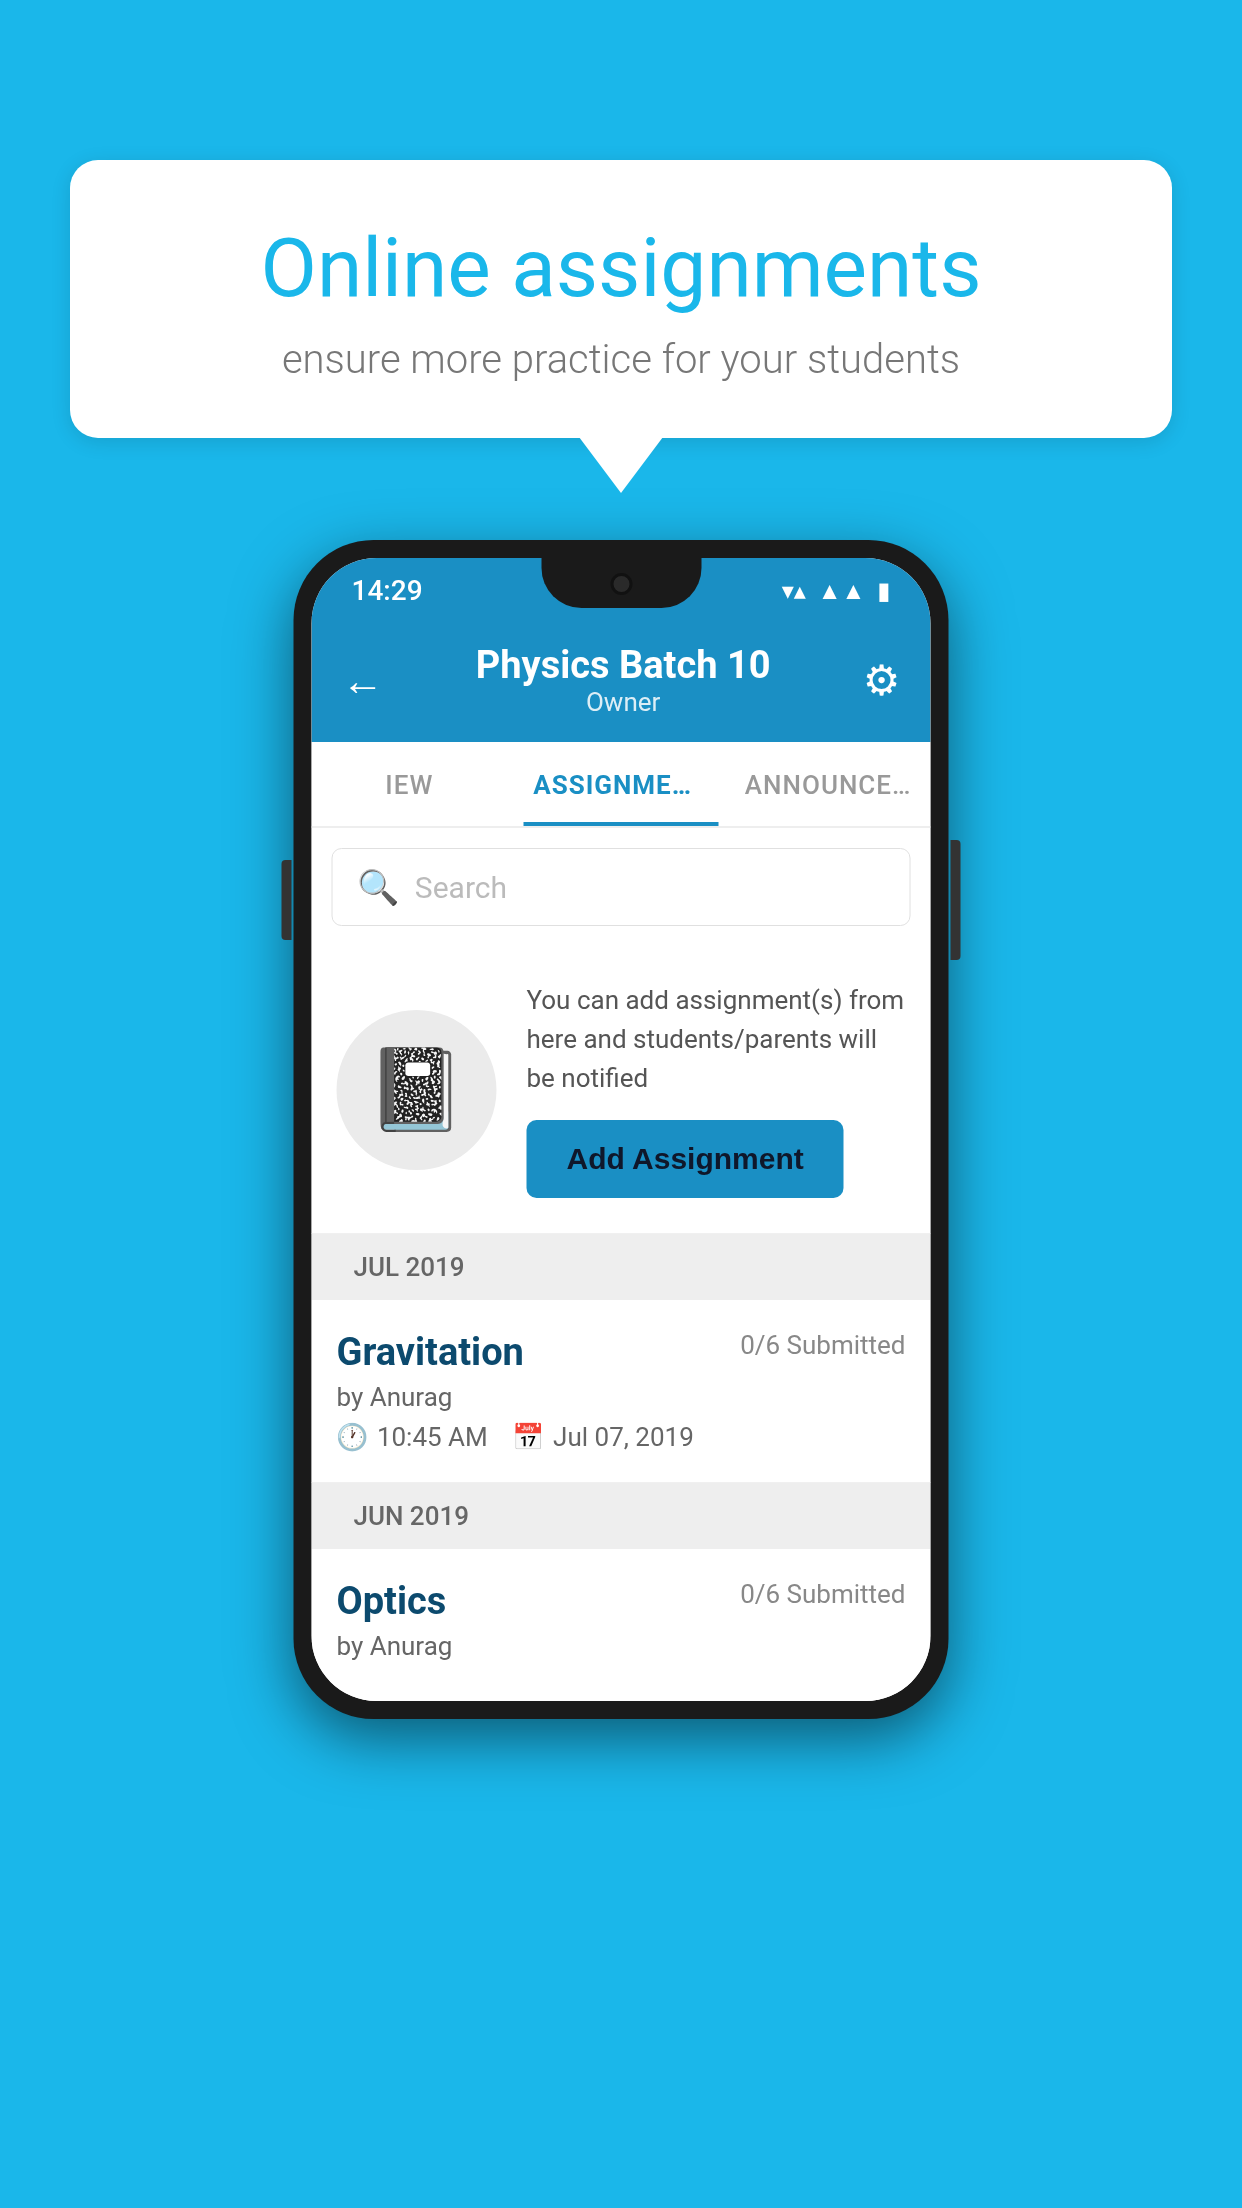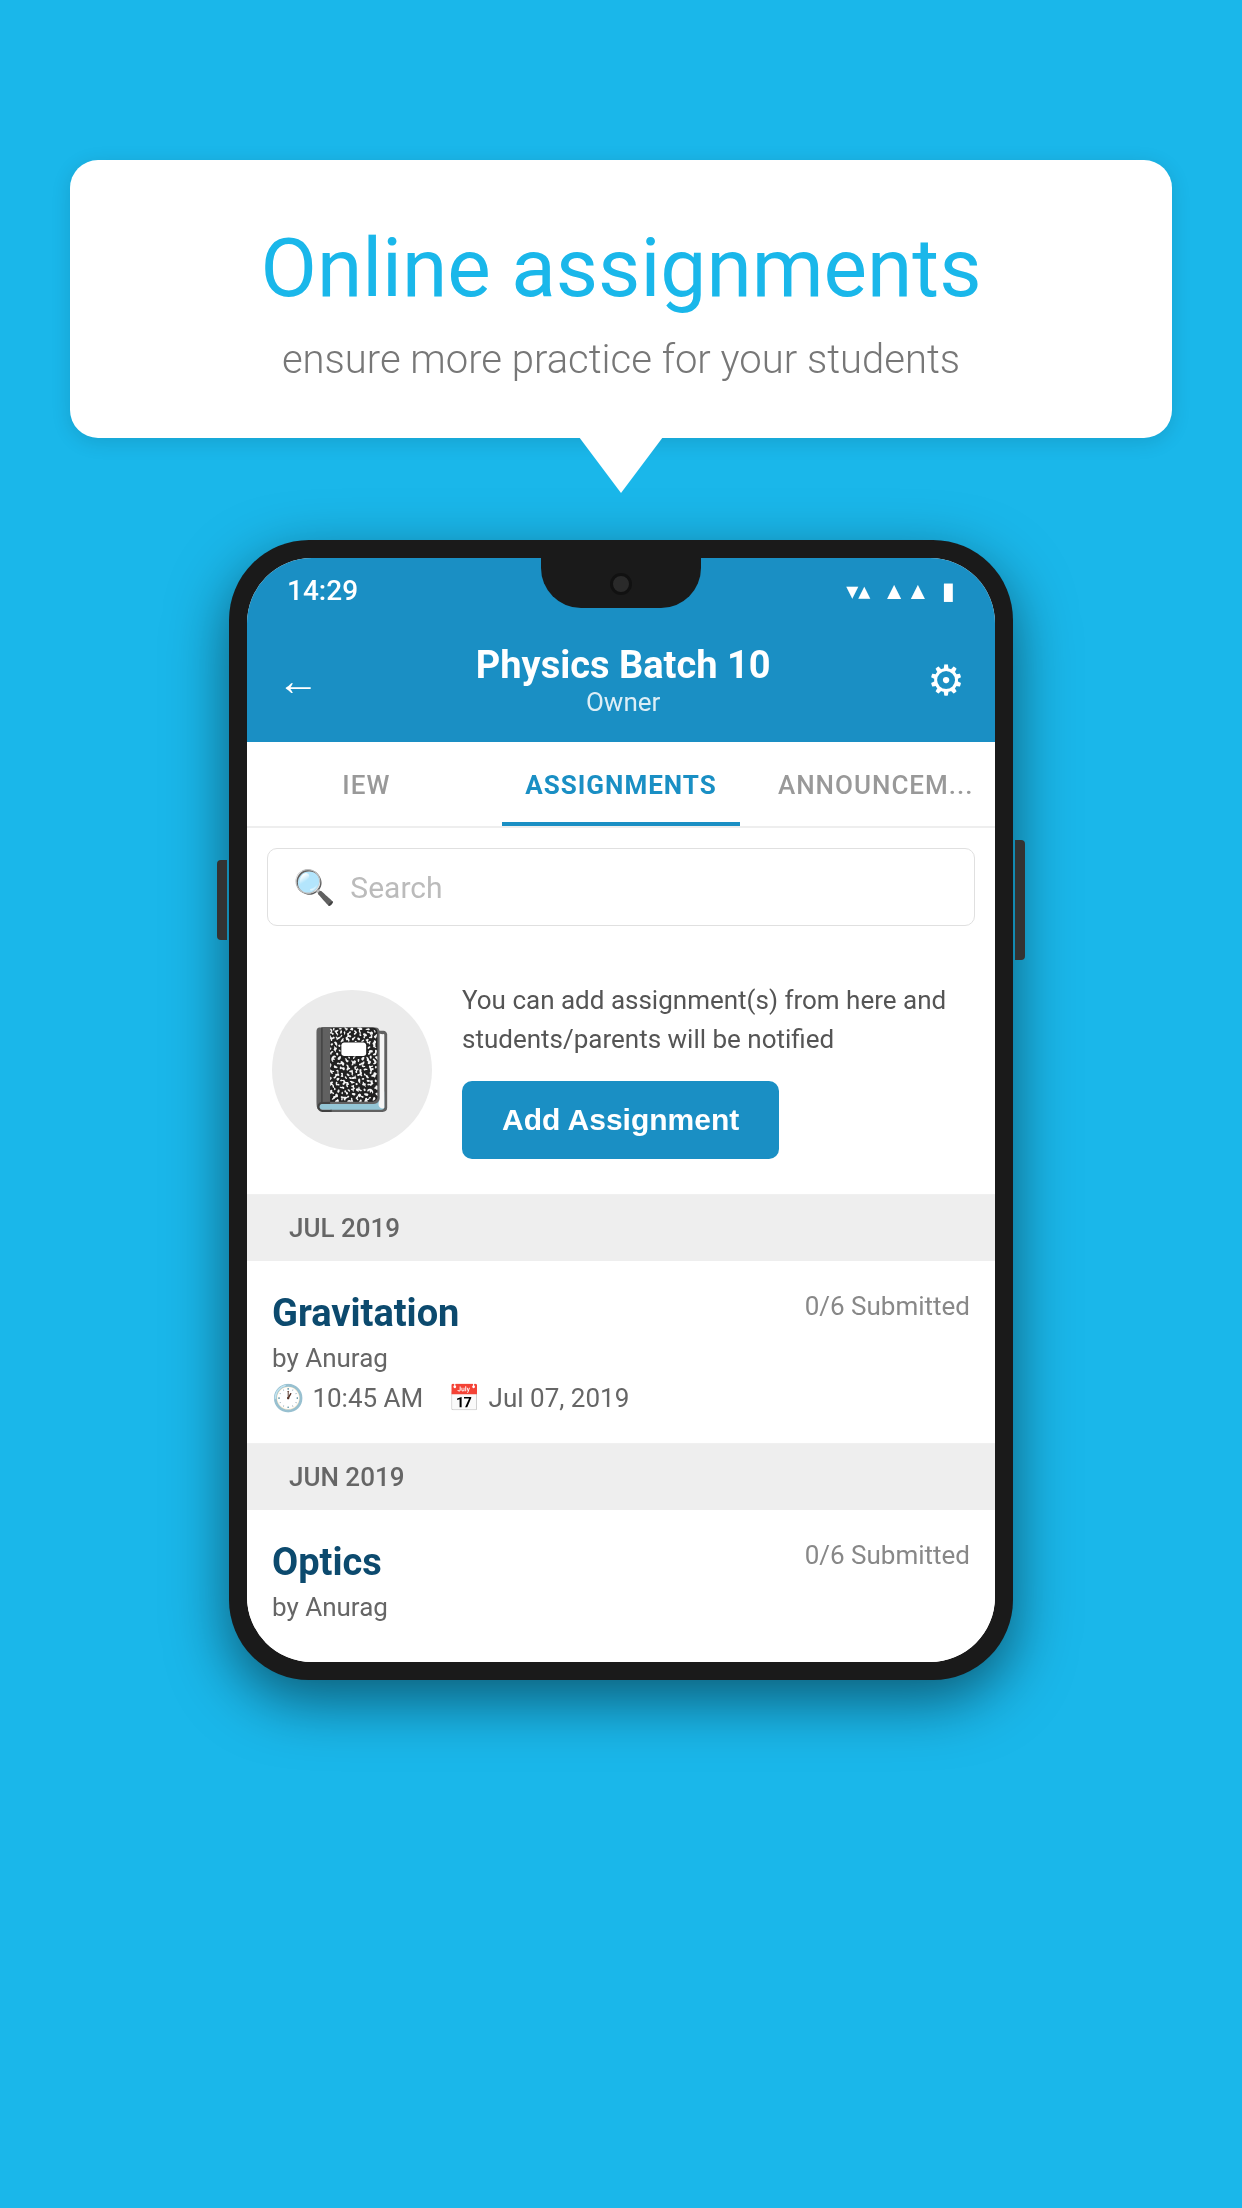--- a/index.html
+++ b/index.html
@@ -56,21 +56,21 @@
       text-align: center;
       font-weight: 300;
     }
 
     
     .phone-wrapper {
       position: absolute;
       top: 540px;
       left: 50%;
       transform: translateX(-50%);
-      width: 784px;
+      width: 655px;
     }
 
     .phone-outer {
       background: #1a1a1a;
       border-radius: 80px;
       padding: 18px;
       box-shadow: 0 20px 60px rgba(0,0,0,0.5);
       position: relative;
     }
 
@@ -281,21 +281,21 @@
 
     .promo-text {
       font-size: 26px;
       color: #555;
       line-height: 1.5;
       margin-bottom: 22px;
     }
 
     .add-assignment-btn {
       background: #1a8fc4;
-      color: #ffffff;
+      color: #0f172a;
       border: none;
       border-radius: 10px;
       padding: 22px 40px;
       font-size: 30px;
       font-weight: 600;
       cursor: pointer;
       display: inline-block;
     }
 
     

